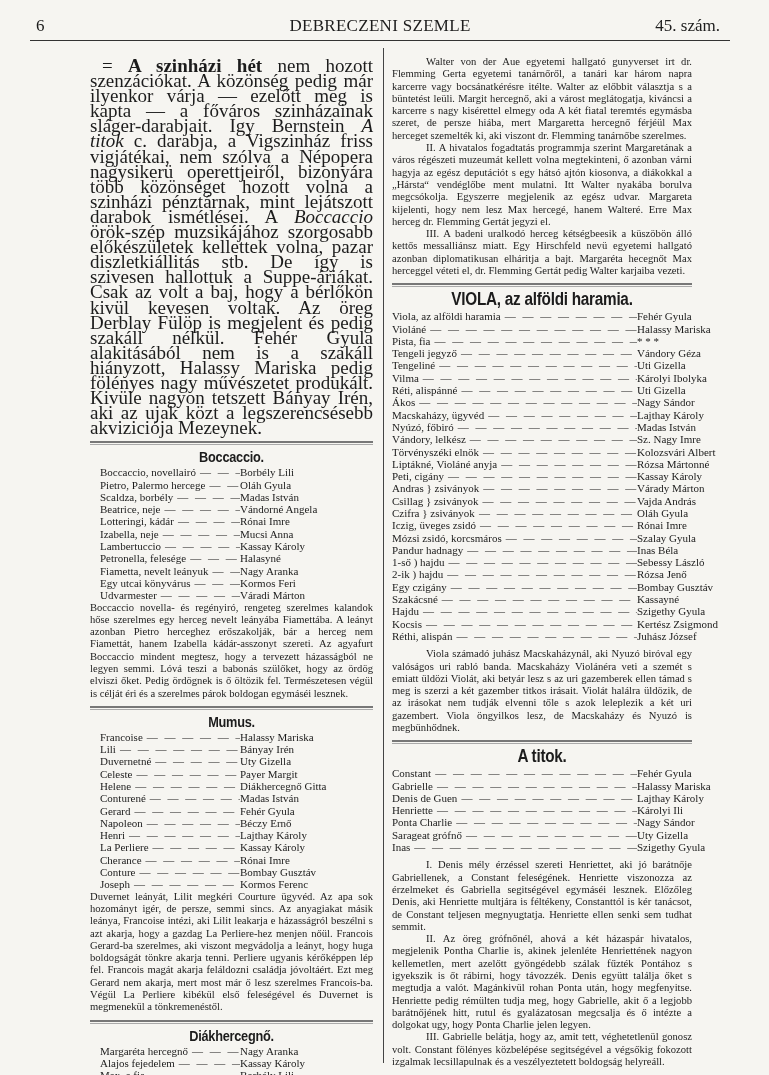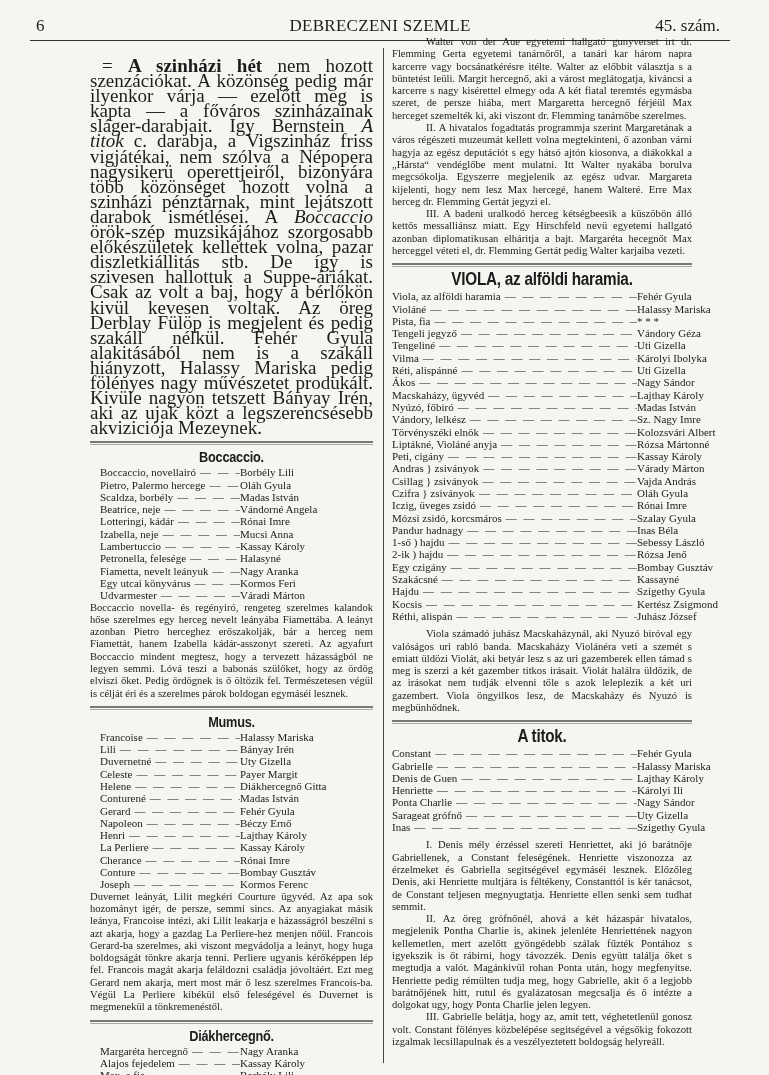--- a/index.html
+++ b/index.html
@@ -15,21 +15,21 @@
     font-size: 17px;
   }
   .header .pno { position: absolute; left: 6px; top: 6px; }
   .header .title { position: absolute; left: 0; right: 0; text-align: center; top: 6px; letter-spacing: 0.3px; }
   .header .issue { position: absolute; right: 10px; top: 6px; }
   .header-rule { position: absolute; left: 30px; top: 40px; width: 700px; height: 0; border-top: 1.5px solid #333; }
   .col-divider { position: absolute; left: 383px; top: 48px; height: 1015px; border-left: 1px solid #444; }
 
   .col { position: absolute; font-size: 11px; line-height: 12.9px; }
   .colL { left: 90px; width: 283px; top: 50px; }
-  .colR { left: 392px; width: 300px; top: 36px; }
+  .colR { left: 392px; width: 300px; top: 56px; }
 
   .p-big { font-size: 19px; line-height: 15.1px; text-align: justify; margin: 8px 0 0 0; text-indent: 12px; }
   .p-small { font-size: 10.6px; line-height: 12.3px; text-align: justify; margin: 0; }
   .p-small.indent { text-indent: 34px; }
   .rule { border-top: 2px solid #777; border-bottom: 1px solid #aaa; height: 1px; margin: 6px 0 6px 0; }
   .heading {
     text-align: center;
     font-family: "Liberation Sans", "DejaVu Sans", sans-serif;
     font-weight: bold; font-stretch: condensed;
     letter-spacing: -0.3px;

